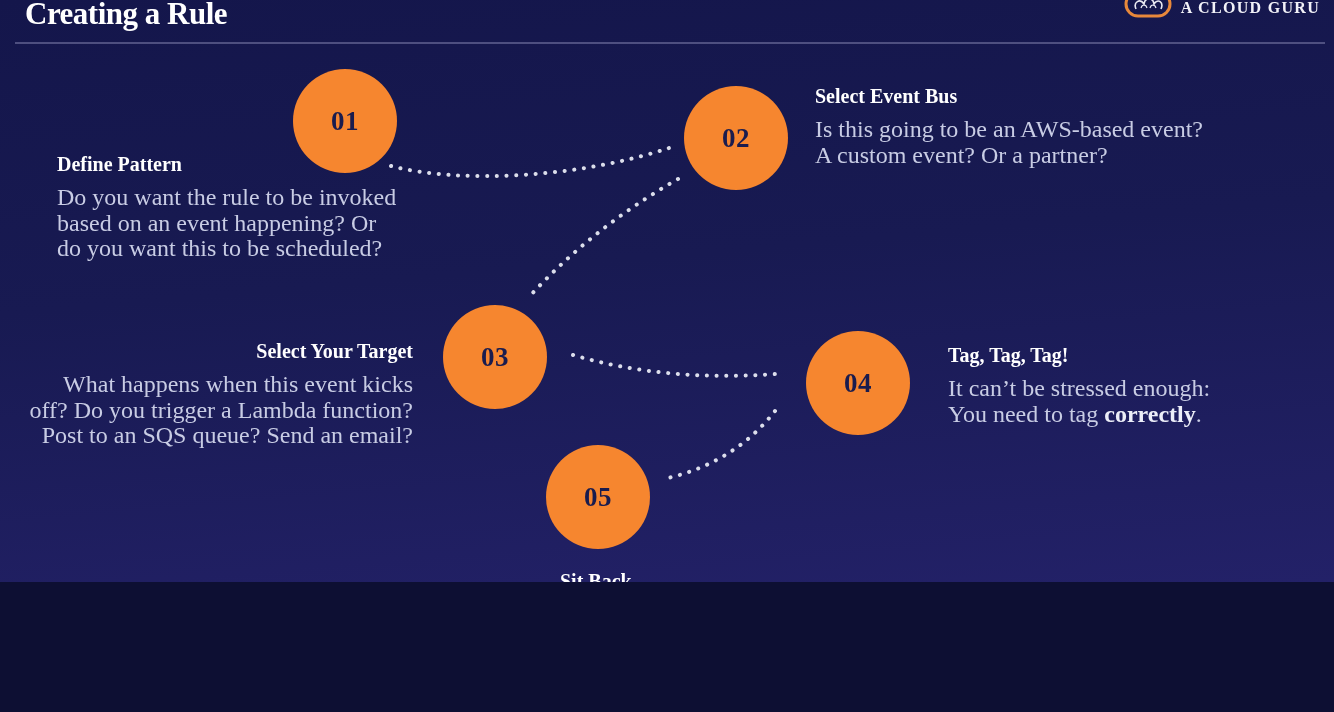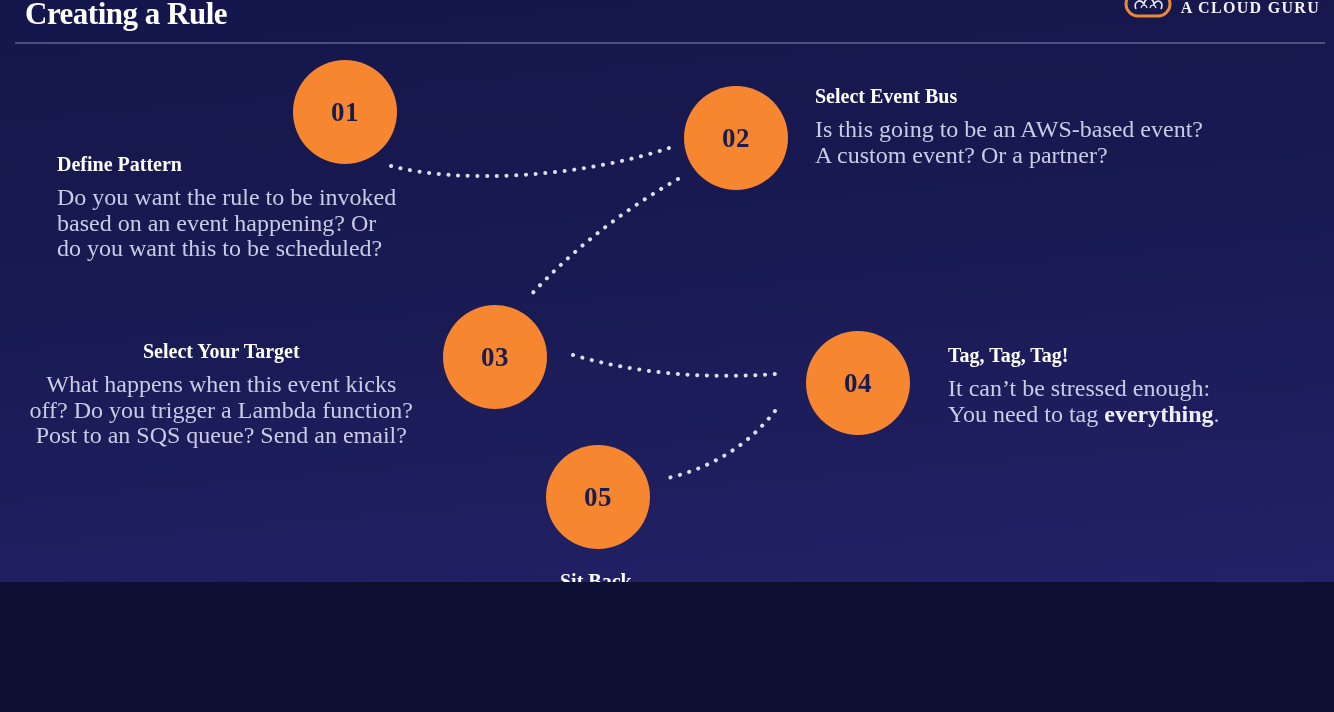--- a/index.html
+++ b/index.html
@@ -63,21 +63,21 @@
     display: flex;
     align-items: center;
     justify-content: center;
   }
   .step-number {
     color: #1a1c4e;
     font-size: 27px;
     font-weight: bold;
     letter-spacing: 0.5px;
   }
-  .circle-1 { left: 293px; top: 60px; text-align: center; }
+  .circle-1 { left: 293px; top: 69px; text-align: center; }
   .circle-2 { left: 684px; top: 86px; }
   .circle-3 { left: 443px; top: 305px; }
   .circle-4 { left: 806px; top: 331px; text-align: center; }
   .circle-5 { left: 546px; top: 445px; }
   .step-text { position: absolute; }
   .step-title {
     color: #ffffff;
     font-size: 20px;
     line-height: 28px;
     font-weight: bold;
@@ -85,21 +85,21 @@
   }
   .step-body {
     color: #c8cce4;
     font-size: 24px;
     line-height: 25.5px;
     font-weight: normal;
   }
   .step-body .emph { font-weight: bold; color: #eceef8; }
   .text-1 { left: 57px;  top: 150px; }
   .text-2 { left: 815px; top: 82px; }
-  .text-3 { right: 921px; top: 337px; text-align: center; white-space: nowrap; }
+  .text-3 { right: 921px; top: 337px; text-align: right; white-space: nowrap; }
   .text-4 { left: 948px; top: 341px; }
   .text-5 { left: 560px; top: 567px; }
 </style>
 </head>
 <body>
 
 <div class="slide">
 
   <div class="page-title">Creating a Rule</div>
   <div class="divider"></div>
@@ -162,21 +162,21 @@
       <div>off? Do you trigger a Lambda function?</div>
       <div>Post to an SQS queue? Send an email?</div>
     </div>
   </div>
 
   <div class="step-text text-4">
     <div class="step-title">Tag, Tag, Tag!</div>
     <div class="step-body">
       <div>It can’t be stressed enough:</div>
       <div>
-        <span>You need to tag </span><span class="emph">everything</span><span>.</span>
+        <span>You need to tag </span><span class="emph">correctly</span><span>.</span>
       </div>
     </div>
   </div>
 
   <div class="step-text text-5">
     <div class="step-title">Sit Back</div>
   </div>
 
 </div>
 

